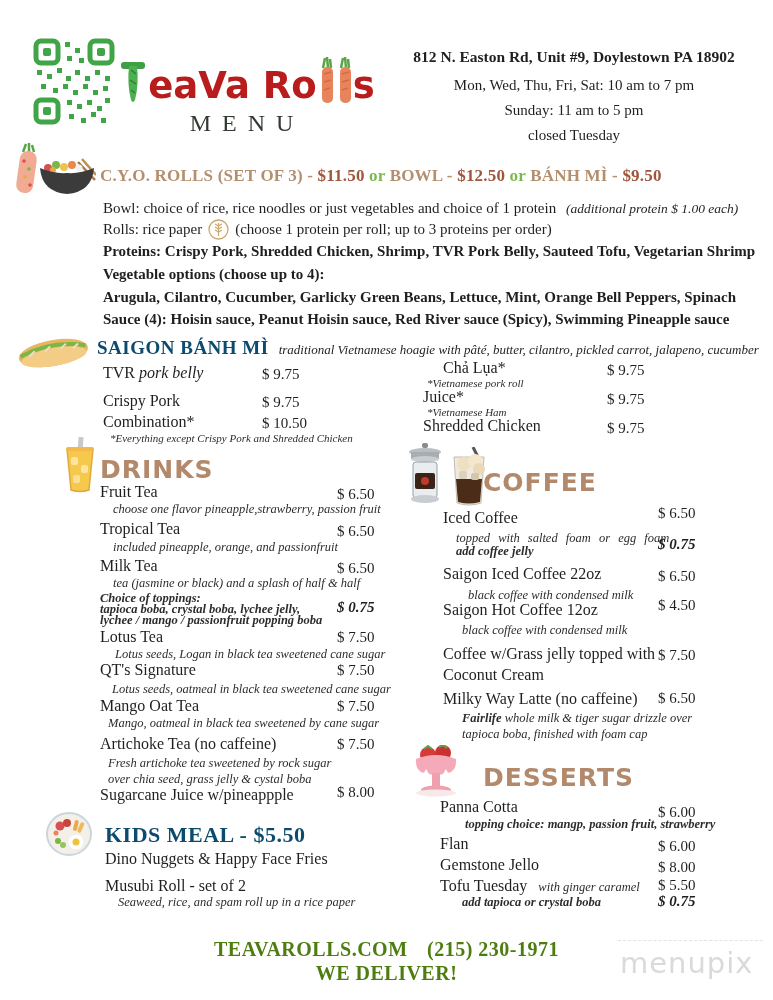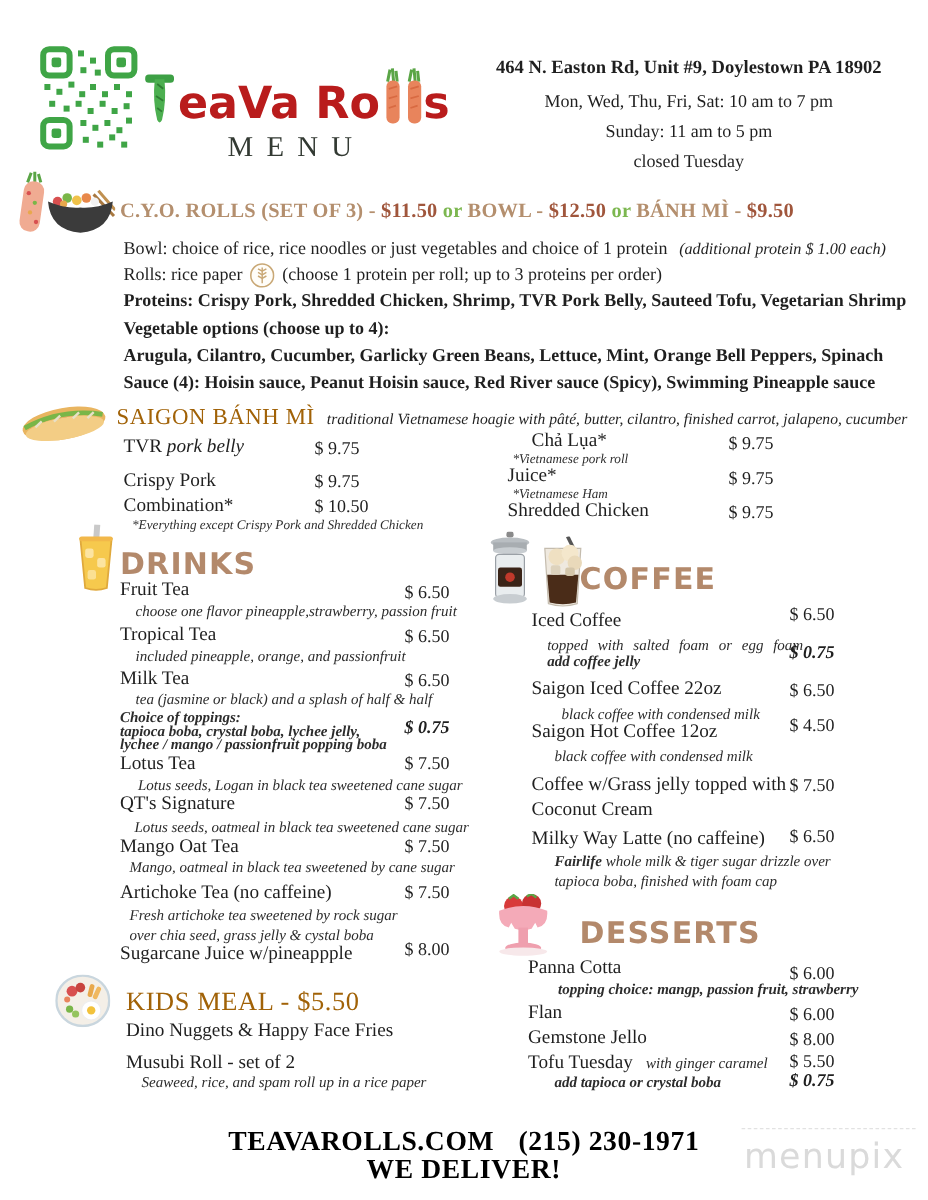--- a/index.html
+++ b/index.html
@@ -5,31 +5,31 @@
   html,body{margin:0;padding:0;background:#fff;}
   .page{position:relative;width:773px;height:1000px;background:#ffffff;overflow:hidden;
         font-family:"Liberation Serif",serif;color:#1f1f1f;}
   .abs{position:absolute;}
   .tan{color:#b48f6e;}
   .red{color:#a0563c;}
   .grn{color:#7cb750;}
   .b{font-weight:bold;}
   .i{font-style:italic;}
   .sans-head{font-family:"DejaVu Sans",sans-serif;font-weight:bold;color:#b3896b;letter-spacing:1px;}
-  .serif-head{font-weight:normal;color:#a16207;letter-spacing:.5px;}
+  .serif-head{font-weight:bold;color:#0c4a6e;letter-spacing:.5px;}
   .name{font-size:16px;}
   .price{font-size:15px;}
   .note{font-size:12.5px;font-style:italic;color:#2c2c2c;}
   .tinynote{font-size:11px;font-style:italic;color:#2c2c2c;}
   .bodyline{font-size:15px;}
   .center{text-align:center;}
   .logo-line{display:flex;align-items:flex-end;justify-content:center;gap:1px;}
   .logo-text{font-family:"DejaVu Sans",sans-serif;font-weight:bold;font-size:37px;color:#b91c1c;line-height:1;}
   .menu-label{font-size:24px;letter-spacing:11px;color:#333a33;margin-top:6px;}
-  .footer-line{font-weight:bold;color:#000000;font-size:23px;letter-spacing:.5px;}
+  .footer-line{font-weight:bold;color:#4d7c0f;font-size:20px;letter-spacing:.5px;}
   .inline-row{display:flex;align-items:center;gap:6px;}
   .watermark{font-family:"DejaVu Sans",sans-serif;font-size:29px;color:#dadada;letter-spacing:1px;}
   svg{display:block;}
 </style>
 </head>
 <body>
 
 <div class="page">
 
   <div class="abs" style="left:33px;top:38px;">
@@ -92,21 +92,21 @@
           <path d="M6 18 L13 16 M6 26 L13 24 M6 34 L12 32" stroke="#d86a42" stroke-width="1.5" fill="none"></path>
           <path d="M24 18 L31 16 M24 26 L31 24 M24 34 L30 32" stroke="#d86a42" stroke-width="1.5" fill="none"></path>
         </svg>
       </span>
       <span class="logo-text">s</span>
     </div>
     <div class="center menu-label">MENU</div>
   </div>
 
   <div class="abs center" style="left:385px;top:48px;width:378px;">
-    <div class="b" style="font-size:15.5px;">464 N. Easton Rd, Unit #9, Doylestown PA 18902</div>
+    <div class="b" style="font-size:15.5px;">812 N. Easton Rd, Unit #9, Doylestown PA 18902</div>
     <div style="font-size:15px;margin-top:11px;">Mon, Wed, Thu, Fri, Sat: 10 am to 7 pm</div>
     <div style="font-size:15px;margin-top:8px;">Sunday: 11 am to 5 pm</div>
     <div style="font-size:15px;margin-top:8px;">closed Tuesday</div>
   </div>
 
   <div class="abs" style="left:14px;top:143px;">
     <svg width="26" height="52" viewBox="0 0 26 52">
       <path d="M12 1 L9 9 M15 0 L15 9 M18 2 L20 9" stroke="#5aa546" stroke-width="2.5" fill="none"></path>
       <rect x="4" y="8" width="17" height="42" rx="8" transform="rotate(8 12 29)" fill="#f0ab92"></rect>
       <circle cx="10" cy="18" r="1.8" fill="#d85050"></circle>
@@ -157,21 +157,21 @@
         <ellipse cx="38" cy="23" rx="35" ry="13" fill="#e9b560"></ellipse>
         <path d="M5 21 Q38 10 71 21" stroke="#7ab648" stroke-width="4" fill="none"></path>
         <path d="M10 24 Q38 15 66 24" stroke="#d86a4a" stroke-width="3" fill="none"></path>
         <ellipse cx="38" cy="27" rx="33" ry="9" fill="#f3cd85"></ellipse>
         <path d="M14 22 L20 18 M30 20 L36 16 M46 20 L52 16 M58 22 L64 18" stroke="#e8e0c8" stroke-width="2"></path>
       </g>
     </svg>
   </div>
   <div class="abs" style="left:97px;top:337px;">
     <span class="serif-head" style="font-size:19px;">SAIGON BÁNH MÌ</span>
-    <span class="i" style="font-size:13px;margin-left:6px;">traditional Vietnamese hoagie with pâté, butter, cilantro, finished carrot, jalapeno, cucumber</span>
+    <span class="i" style="font-size:13px;margin-left:6px;">traditional Vietnamese hoagie with pâté, butter, cilantro, pickled carrot, jalapeno, cucumber</span>
   </div>
   <div class="abs name" style="left:103px;top:364px;"><span>TVR </span><span class="i">pork belly</span></div>
   <div class="abs price" style="left:262px;top:366px;">$ 9.75</div>
   <div class="abs name" style="left:103px;top:392px;">Crispy Pork</div>
   <div class="abs price" style="left:262px;top:394px;">$ 9.75</div>
   <div class="abs name" style="left:103px;top:413px;">Combination*</div>
   <div class="abs price" style="left:262px;top:415px;">$ 10.50</div>
   <div class="abs tinynote" style="left:110px;top:432px;">*Everything except Crispy Pork and Shredded Chicken</div>
 
   <div class="abs name" style="left:423px;top:359px;margin-left:20px;">Chả Lụa*</div>

